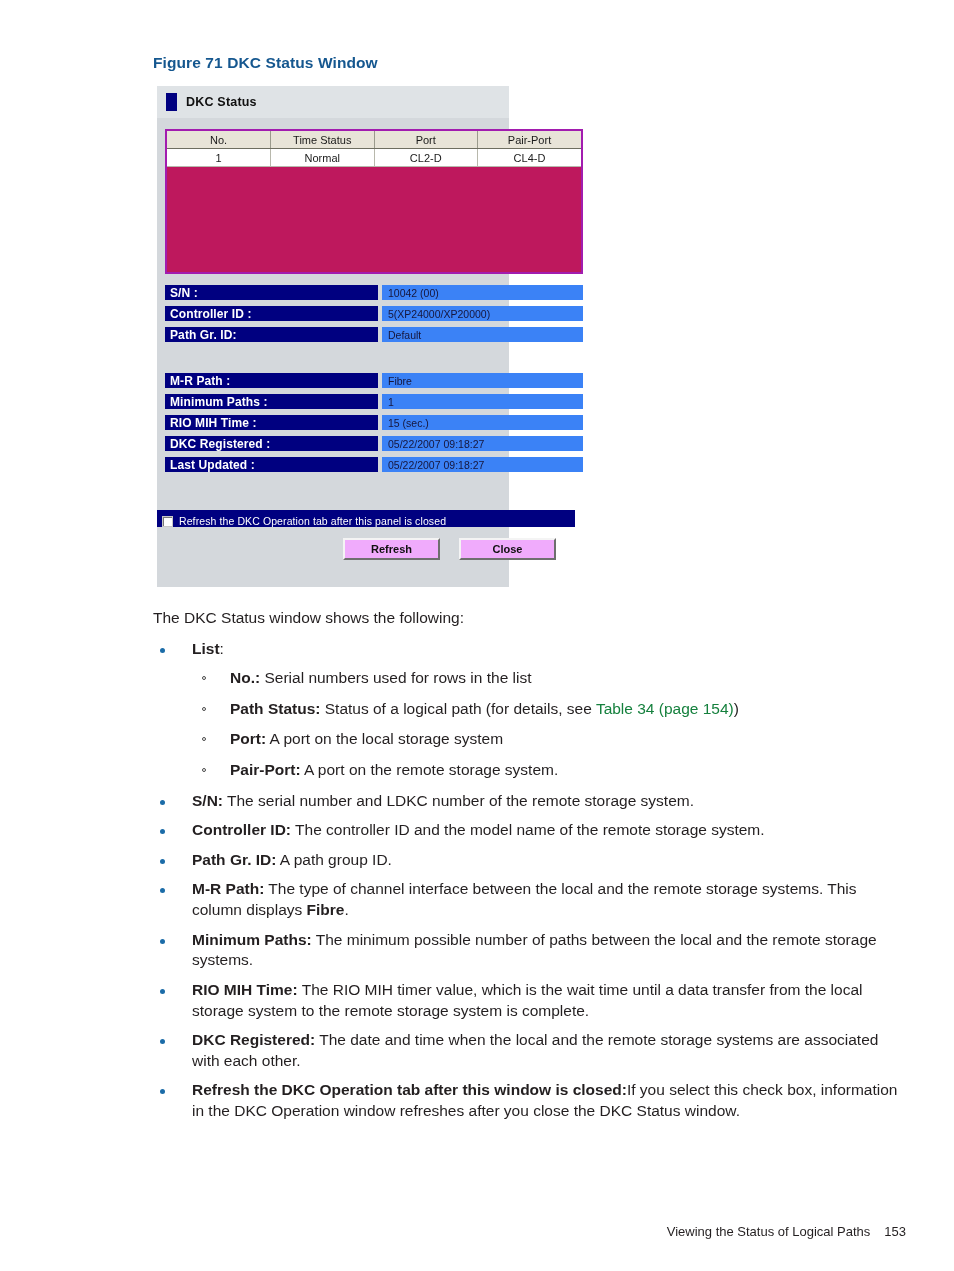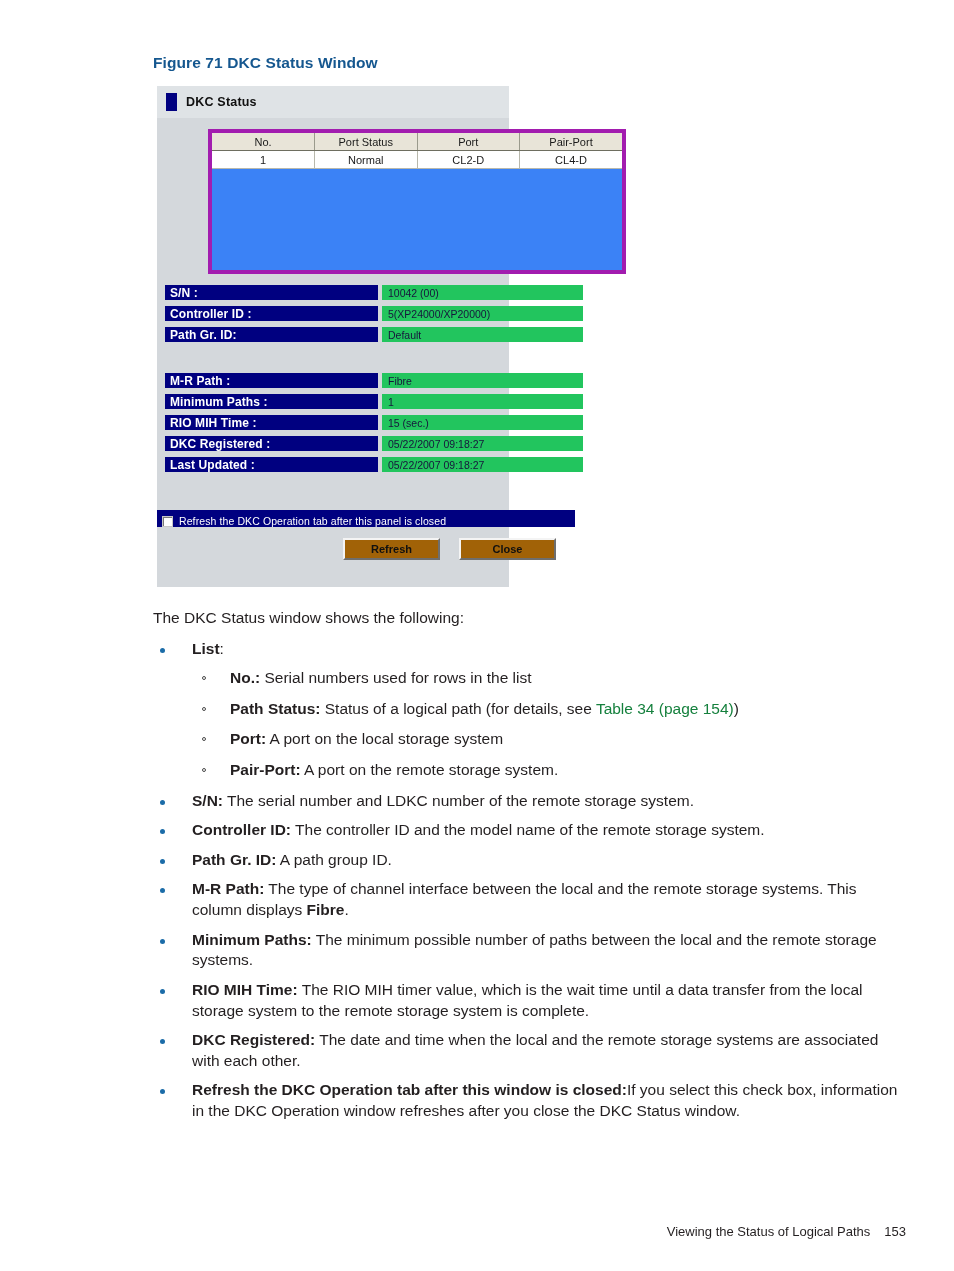--- a/index.html
+++ b/index.html
@@ -64,24 +64,23 @@
     letter-spacing: 0.2px;
   }
 
   
   .list-wrap {
     position: absolute;
     left: 8px;
     top: 43px;
     width: 418px;
     height: 145px;
-    border: 4px solid #a21caf;
-    background: #3b82f6;
-    box-sizing: border-box;
-    margin-left: 43px;
+    border: 2px solid #a21caf;
+    background: #be185d;
+    box-sizing: border-box;
   }
   .list-table {
     width: 100%;
     border-collapse: collapse;
     table-layout: fixed;
   }
   .list-table th {
     background: #e8e4d8;
     border-right: 1px solid #9a9a8c;
     border-bottom: 1px solid #6e6e60;
@@ -128,21 +127,21 @@
     font-size: 12px;
     font-weight: bold;
     display: flex;
     align-items: center;
     padding-left: 5px;
     box-sizing: border-box;
     letter-spacing: 0.1px;
   }
   .field-value {
     flex: 1;
-    background: #22c55e;
+    background: #3b82f6;
     color: #16163c;
     font-size: 10.5px;
     display: flex;
     align-items: center;
     padding-left: 6px;
     box-sizing: border-box;
     margin-left: 4px;
   }
 
   
@@ -182,21 +181,21 @@
     width: 418px;
     display: flex;
     justify-content: flex-end;
     gap: 19px;
     padding-right: 27px;
     box-sizing: border-box;
   }
   .win-button {
     width: 97px;
     height: 22px;
-    background: #a16207;
+    background: #f0abfc;
     border-top: 2px solid #f4f4f4;
     border-left: 2px solid #f4f4f4;
     border-right: 2px solid #6e6e6e;
     border-bottom: 2px solid #6e6e6e;
     font-family: "Liberation Sans", sans-serif;
     font-size: 11px;
     font-weight: bold;
     color: #101010;
     cursor: pointer;
     padding: 0;
@@ -282,21 +281,21 @@
   <div class="panel-header">
     <span class="panel-header-icon"></span>
     <span class="panel-header-title">DKC Status</span>
   </div>
 
   <div class="list-wrap">
     <table class="list-table">
       <thead>
         <tr>
           <th>No.</th>
-          <th>Port Status</th>
+          <th>Time Status</th>
           <th>Port</th>
           <th>Pair-Port</th>
         </tr>
       </thead>
       <tbody>
         <tr>
           <td>1</td>
           <td>Normal</td>
           <td>CL2-D</td>
           <td>CL4-D</td>

